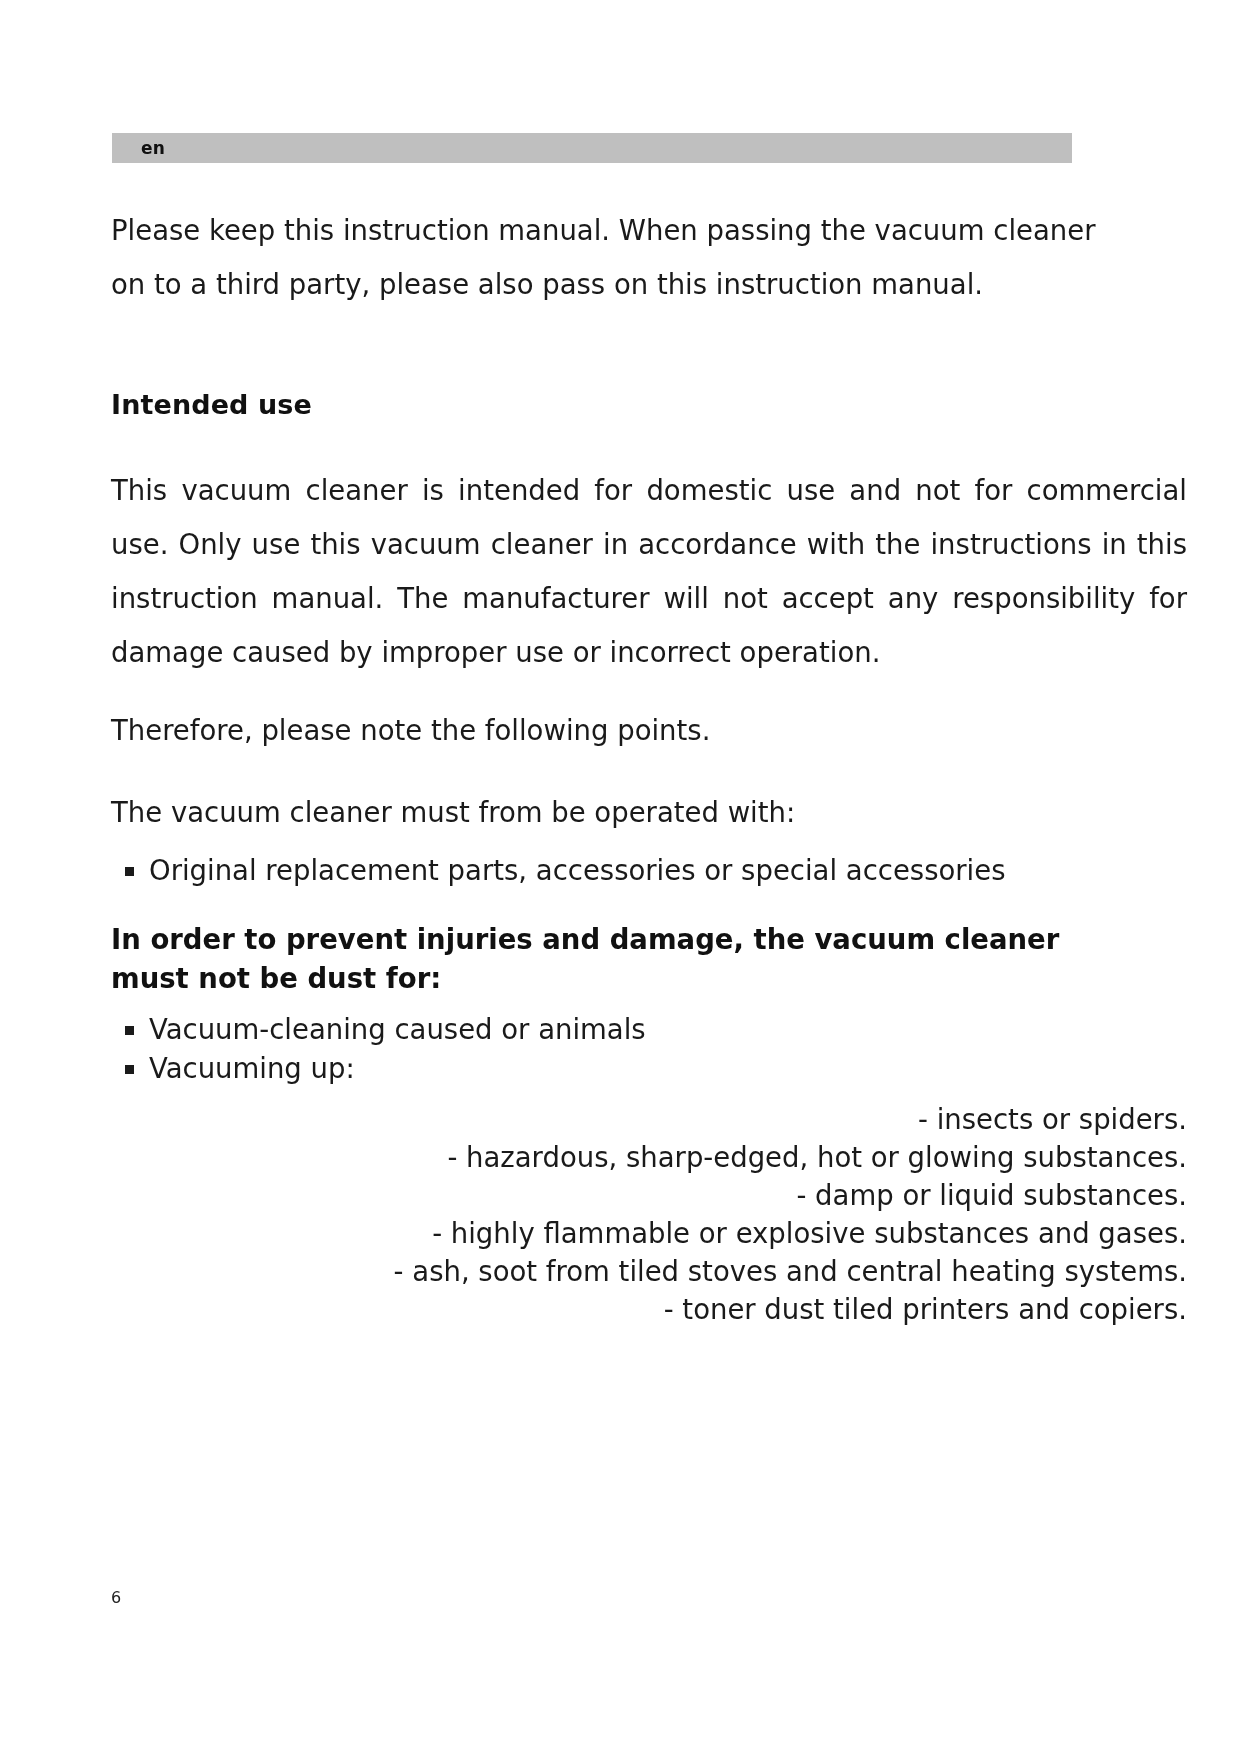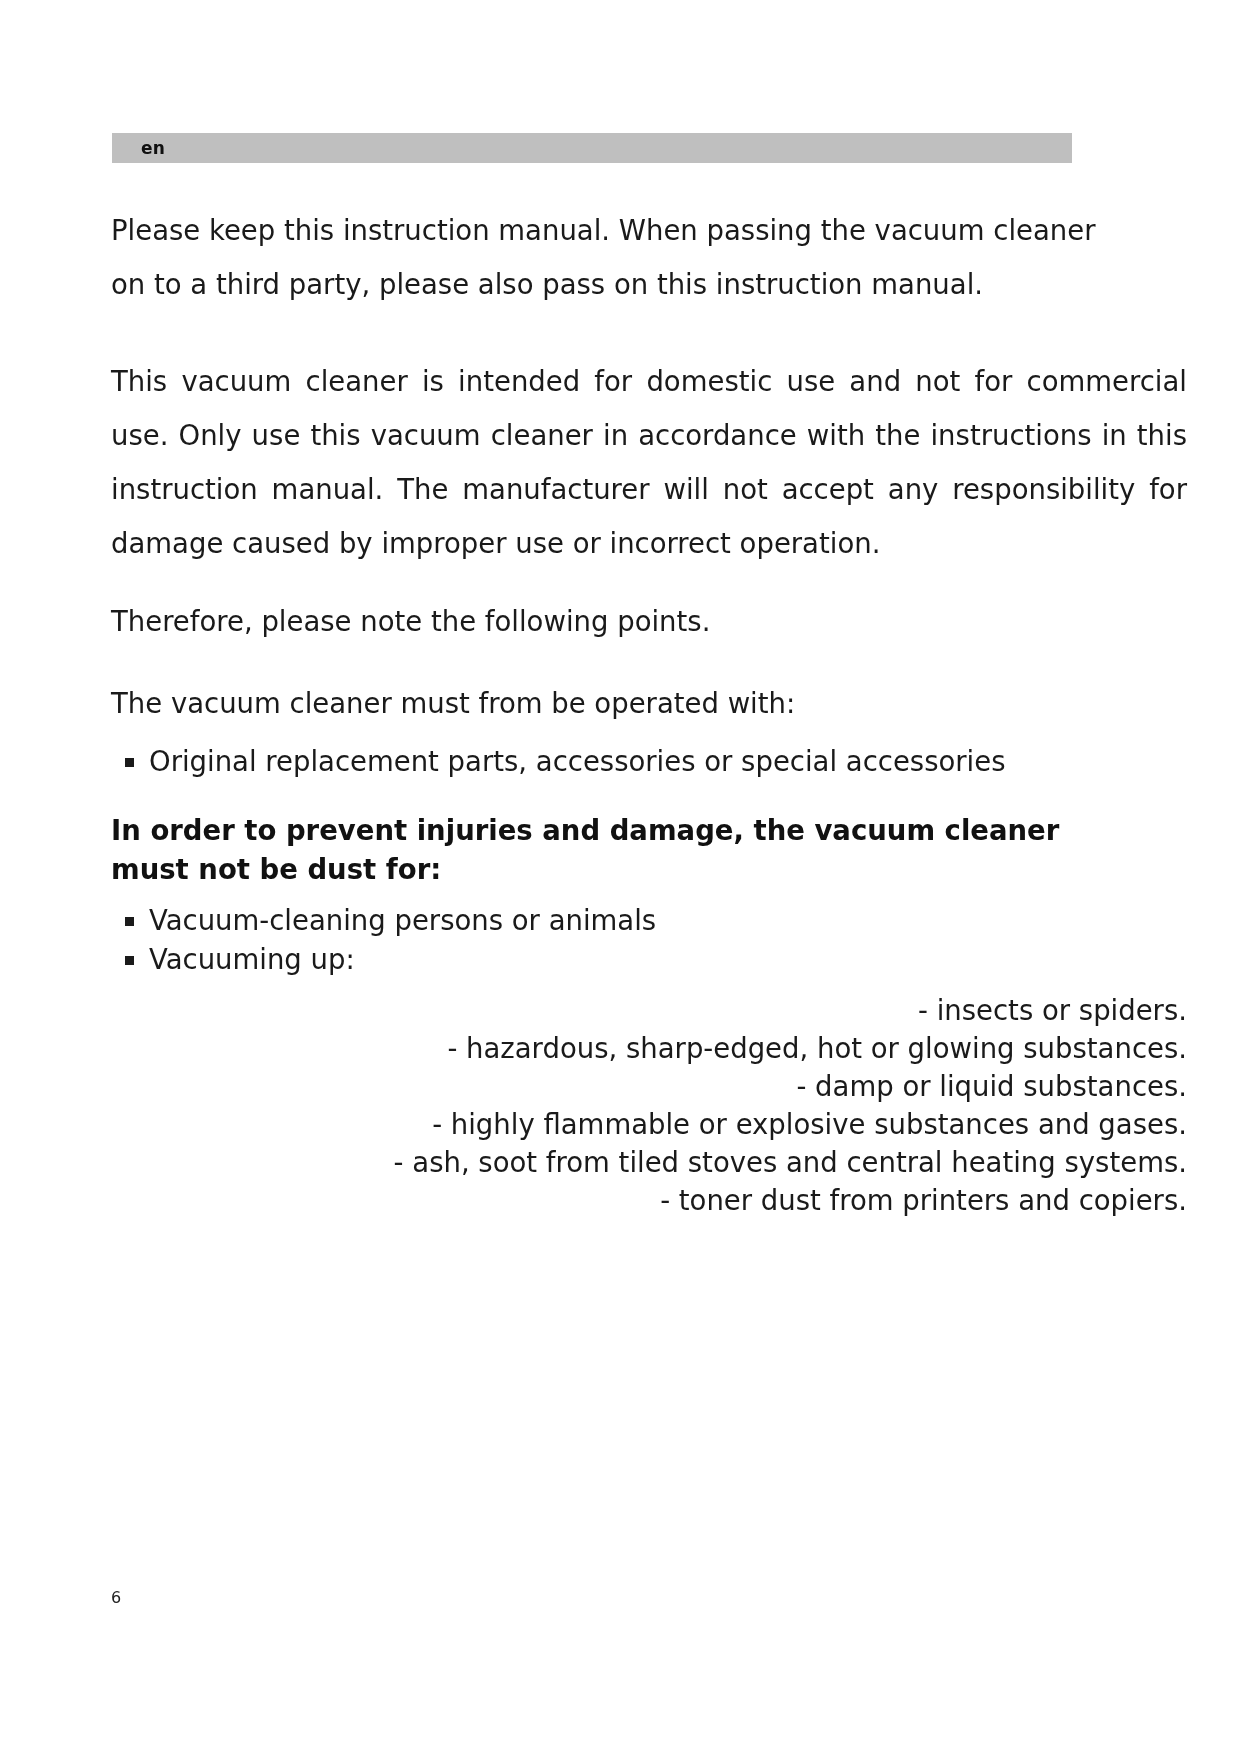--- a/index.html
+++ b/index.html
@@ -132,53 +132,54 @@
 <div class="page">
 
   <div class="lang-bar">
     <span class="lang-label">en</span>
   </div>
 
   <div class="content">
 
     <p class="body intro">Please keep this instruction manual. When passing the vacuum cleaner on to a third party, please also pass on this instruction manual.</p>
 
+    <h2 class="section">Intended use</h2>
 
     <p class="body justified">This vacuum cleaner is intended for domestic use and not for commercial use. Only use this vacuum cleaner in accordance with the instructions in this instruction manual. The manufacturer will not accept any responsibility for damage caused by improper use or incorrect operation.</p>
 
     <p class="body spaced">Therefore, please note the following points.</p>
 
     <p class="body tight">The vacuum cleaner must from be operated with:</p>
 
     <ul class="bullets">
       <li>
         <span class="sq"></span>
         <span>Original replacement parts, accessories or special accessories</span>
       </li>
     </ul>
 
     <p class="bold-warning">In order to prevent injuries and damage, the vacuum cleaner must not be dust for:</p>
 
     <ul class="bullets">
       <li>
         <span class="sq"></span>
-        <span>Vacuum-cleaning persons or animals</span>
+        <span>Vacuum-cleaning caused or animals</span>
       </li>
       <li>
         <span class="sq"></span>
         <span>Vacuuming up:</span>
       </li>
     </ul>
 
     <ul class="dashes">
       <li>- insects or spiders.</li>
       <li class="indented">- hazardous, sharp-edged, hot or glowing substances.</li>
       <li>- damp or liquid substances.</li>
       <li>- highly flammable or explosive substances and gases.</li>
       <li>- ash, soot from tiled stoves and central heating systems.</li>
-      <li>- toner dust from printers and copiers.</li>
+      <li>- toner dust tiled printers and copiers.</li>
     </ul>
 
   </div>
 
   <div class="page-number">6</div>
 
 </div>
 
 </body></html>

